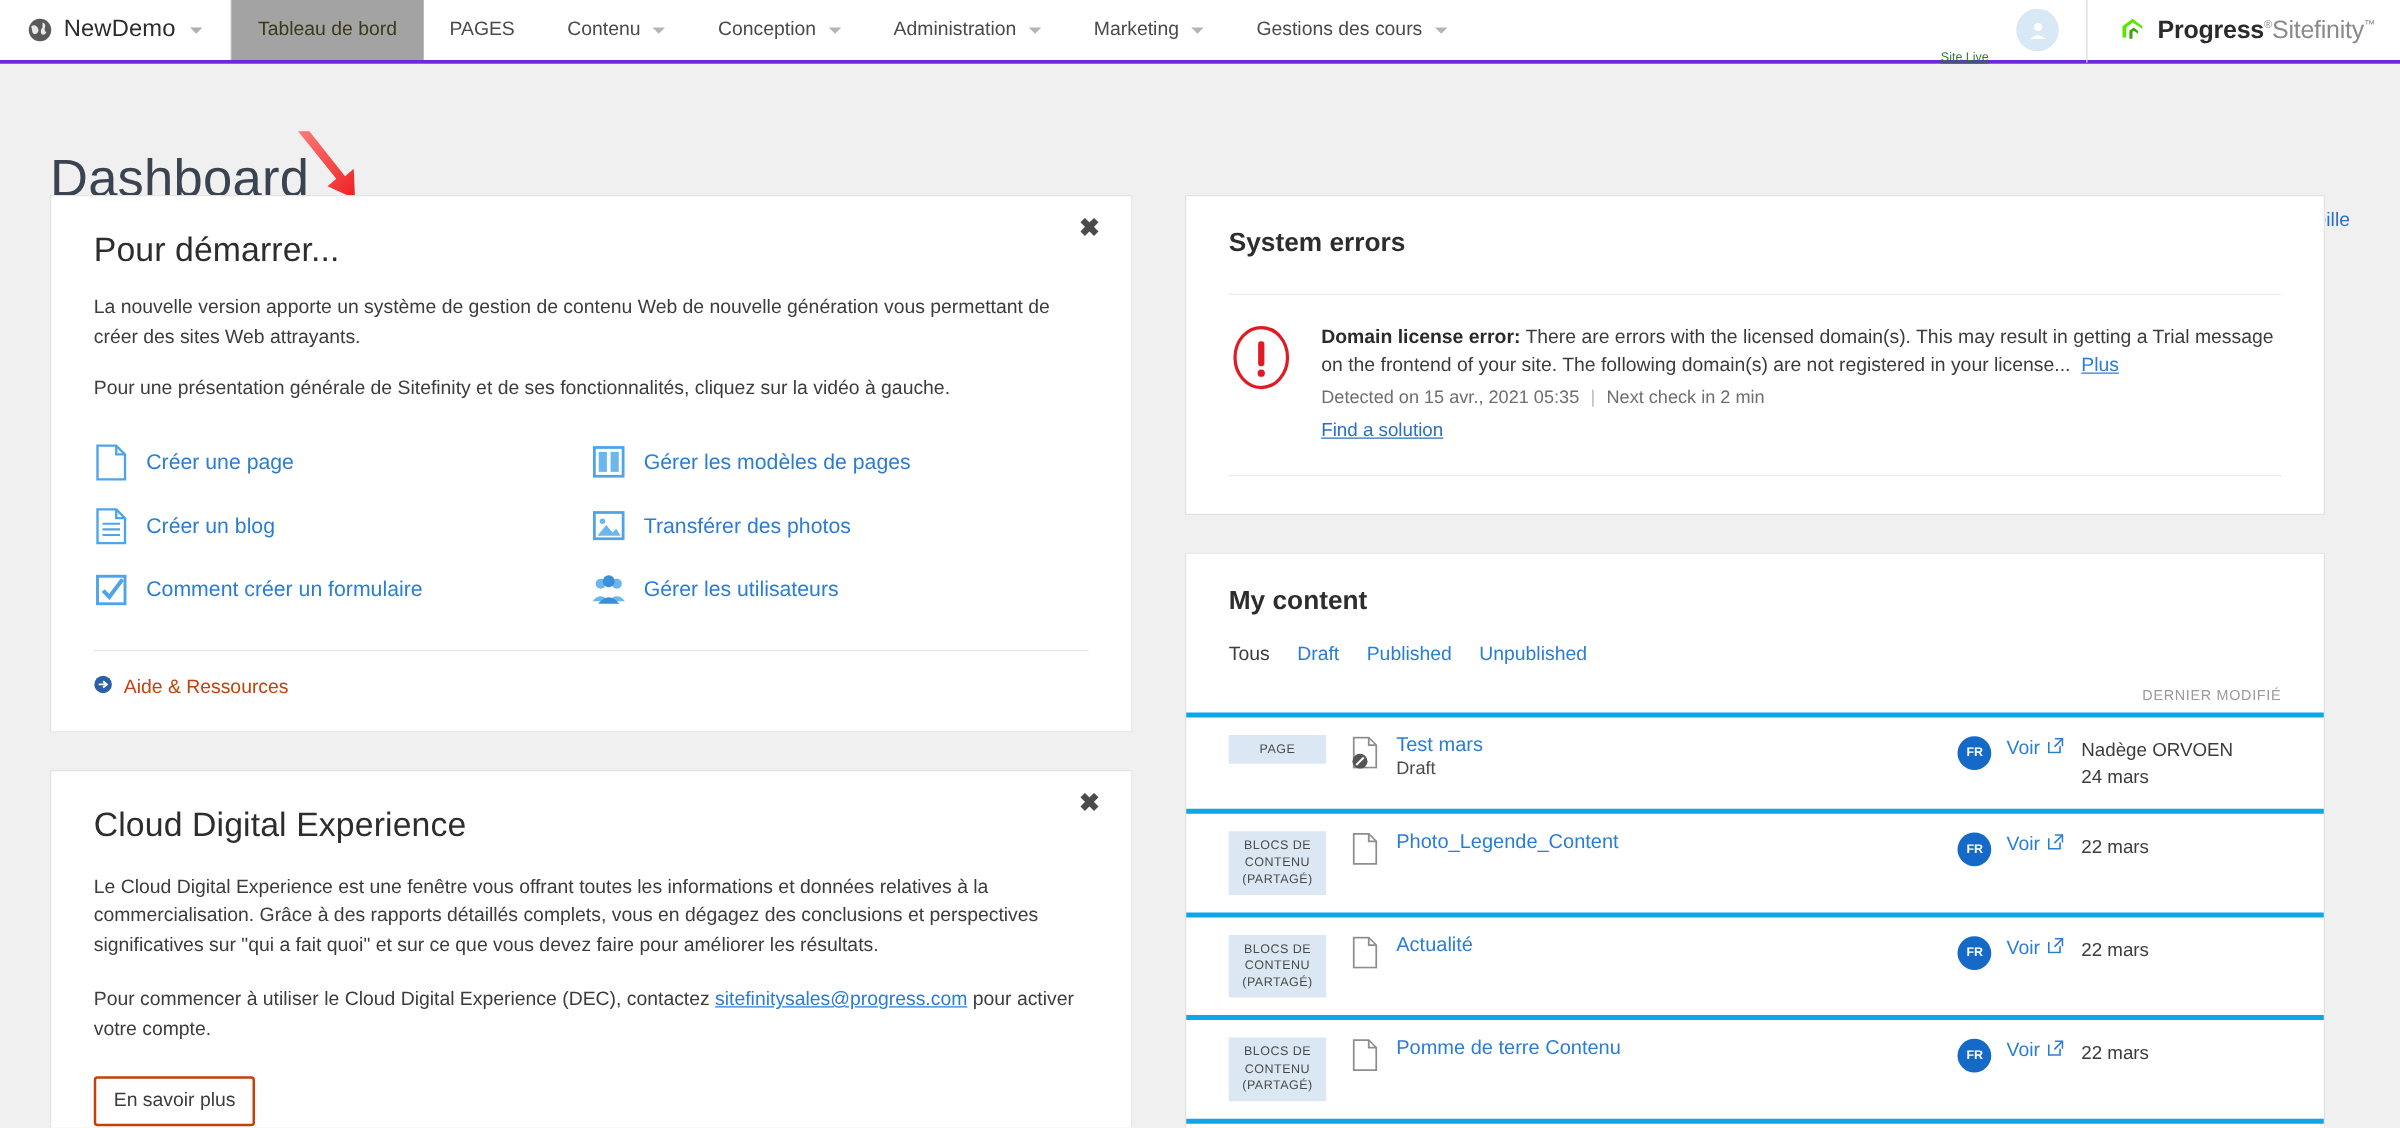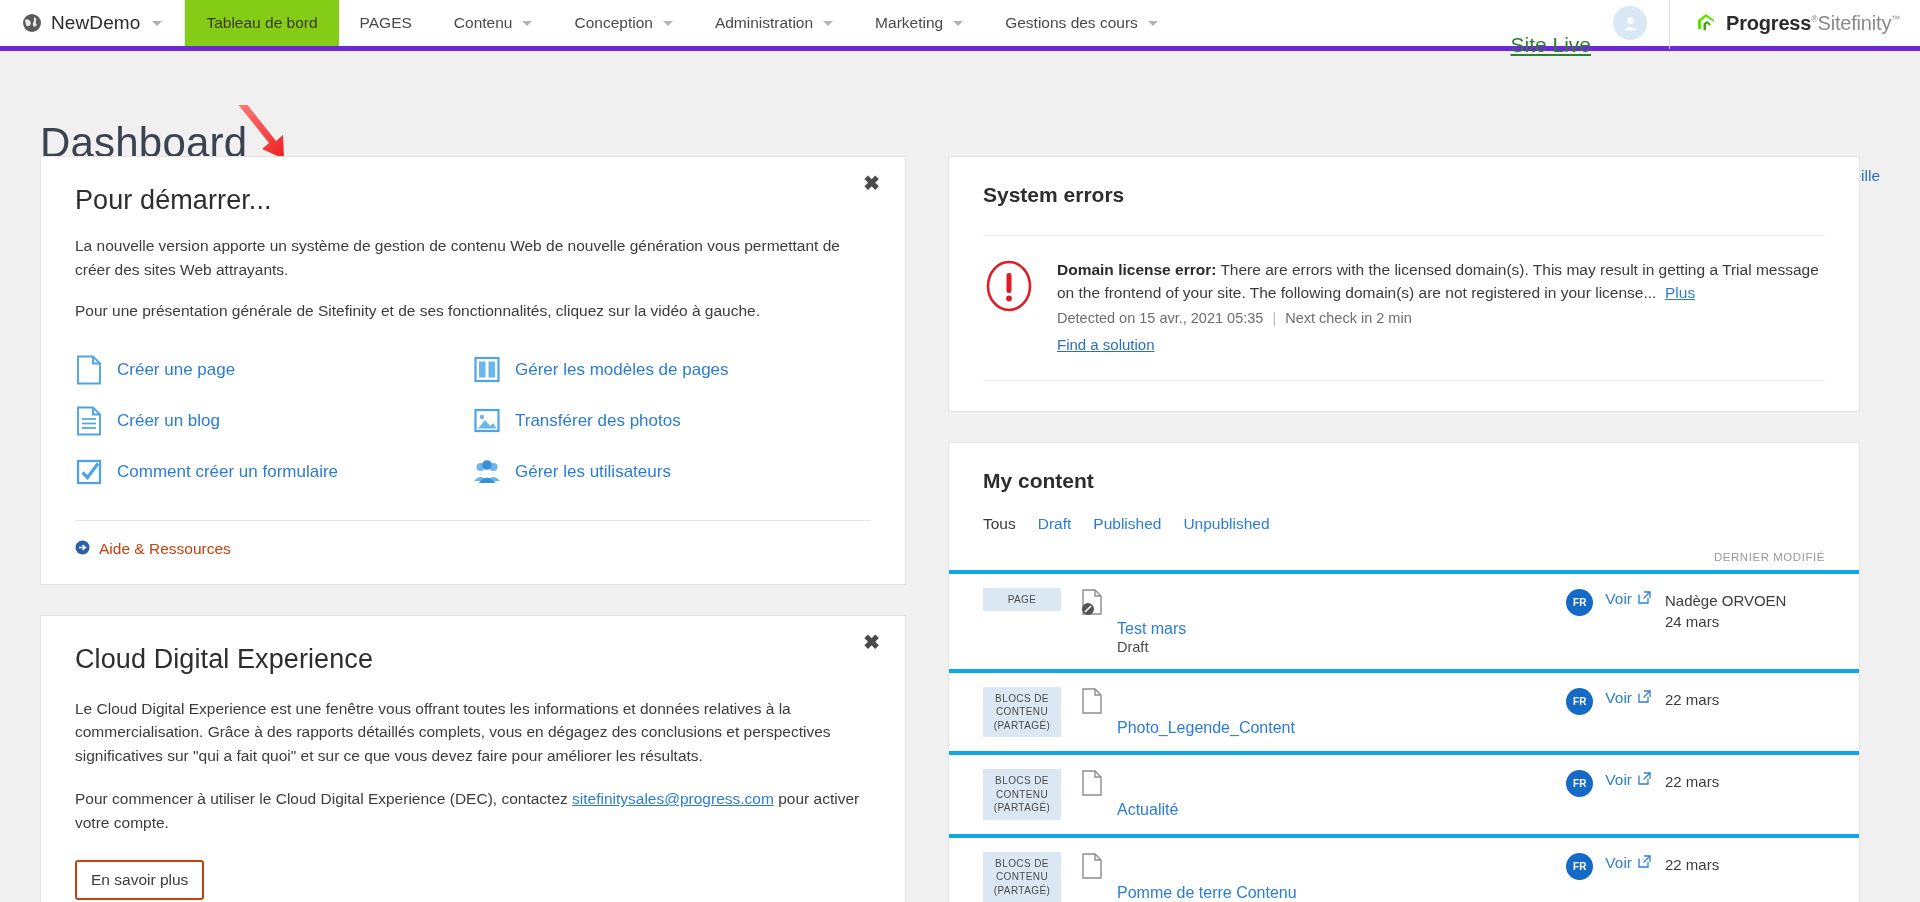--- a/index.html
+++ b/index.html
@@ -8,21 +8,21 @@
     background: #f0f0f0;
     font-family: "Liberation Sans", sans-serif;
     overflow: hidden;
   }
 
   
   .topnav {
     position: relative;
     height: 51px;
     background: #ffffff;
-    border-bottom: 5px solid #6d28d9;
+    border-bottom: 3px solid #6d28d9;
     display: flex;
     align-items: stretch;
   }
   .site-selector {
     display: flex; align-items: center; gap: 9px;
     padding: 0 22px 0 22px;
     min-width: 156px;
   }
   .globe-icon { width: 20px; height: 20px; flex: none; }
   .site-name {
@@ -39,31 +39,31 @@
   .navitems { display: flex; align-items: stretch; }
   .navitem {
     display: flex; align-items: center; gap: 7px;
     padding: 0 21px;
     font-size: 15.5px;
     color: #4a4a4a;
     white-space: nowrap;
     cursor: pointer;
   }
   .navitem.active {
-    background: #84cc16;
+    background: #a3a3a3;
     color: #3a3a1a;
   }
   .navitem .caret { border-top-color: #b4b4b4; }
 
   .topnav-right {
     margin-left: auto;
     display: flex; align-items: center;
   }
   .site-live {
-    font-size: 21px;
+    font-size: 10px;
     color: #2f7d32;
     text-decoration: underline;
     margin-right: 22px;
     cursor: pointer;
     margin-top: 44px;
   }
   .avatar {
     width: 34px; height: 34px; border-radius: 50%;
     background: #d9e8f5;
     display: flex; align-items: center; justify-content: center;
@@ -247,21 +247,21 @@
     font-size: 10px;
     letter-spacing: .4px;
     text-align: center;
     padding: 5px 3px;
     line-height: 1.35;
     margin-right: 20px;
     text-transform: uppercase;
   }
   .mc-doc { width: 22px; height: 26px; flex: none; margin-right: 14px; margin-top: 1px; position: relative; }
   .mc-main { flex: 1; min-width: 0; }
-  .mc-title { font-size: 16px; color: #2b7dd4; cursor: pointer; margin-top: 32px; }
+  .mc-title { font-size: 16px; color: #2b7dd4; cursor: pointer; }
   .mc-status { font-size: 14.5px; color: #4a4a4a; margin-top: 1px; }
   .mc-lang {
     width: 27px; height: 27px; border-radius: 50%;
     background: #1569c7; color: #fff;
     font-size: 10px; font-weight: bold;
     display: flex; align-items: center; justify-content: center;
     flex: none; margin-right: 12px; margin-top: 1px;
   }
   .mc-view {
     display: flex; align-items: center; gap: 6px;

